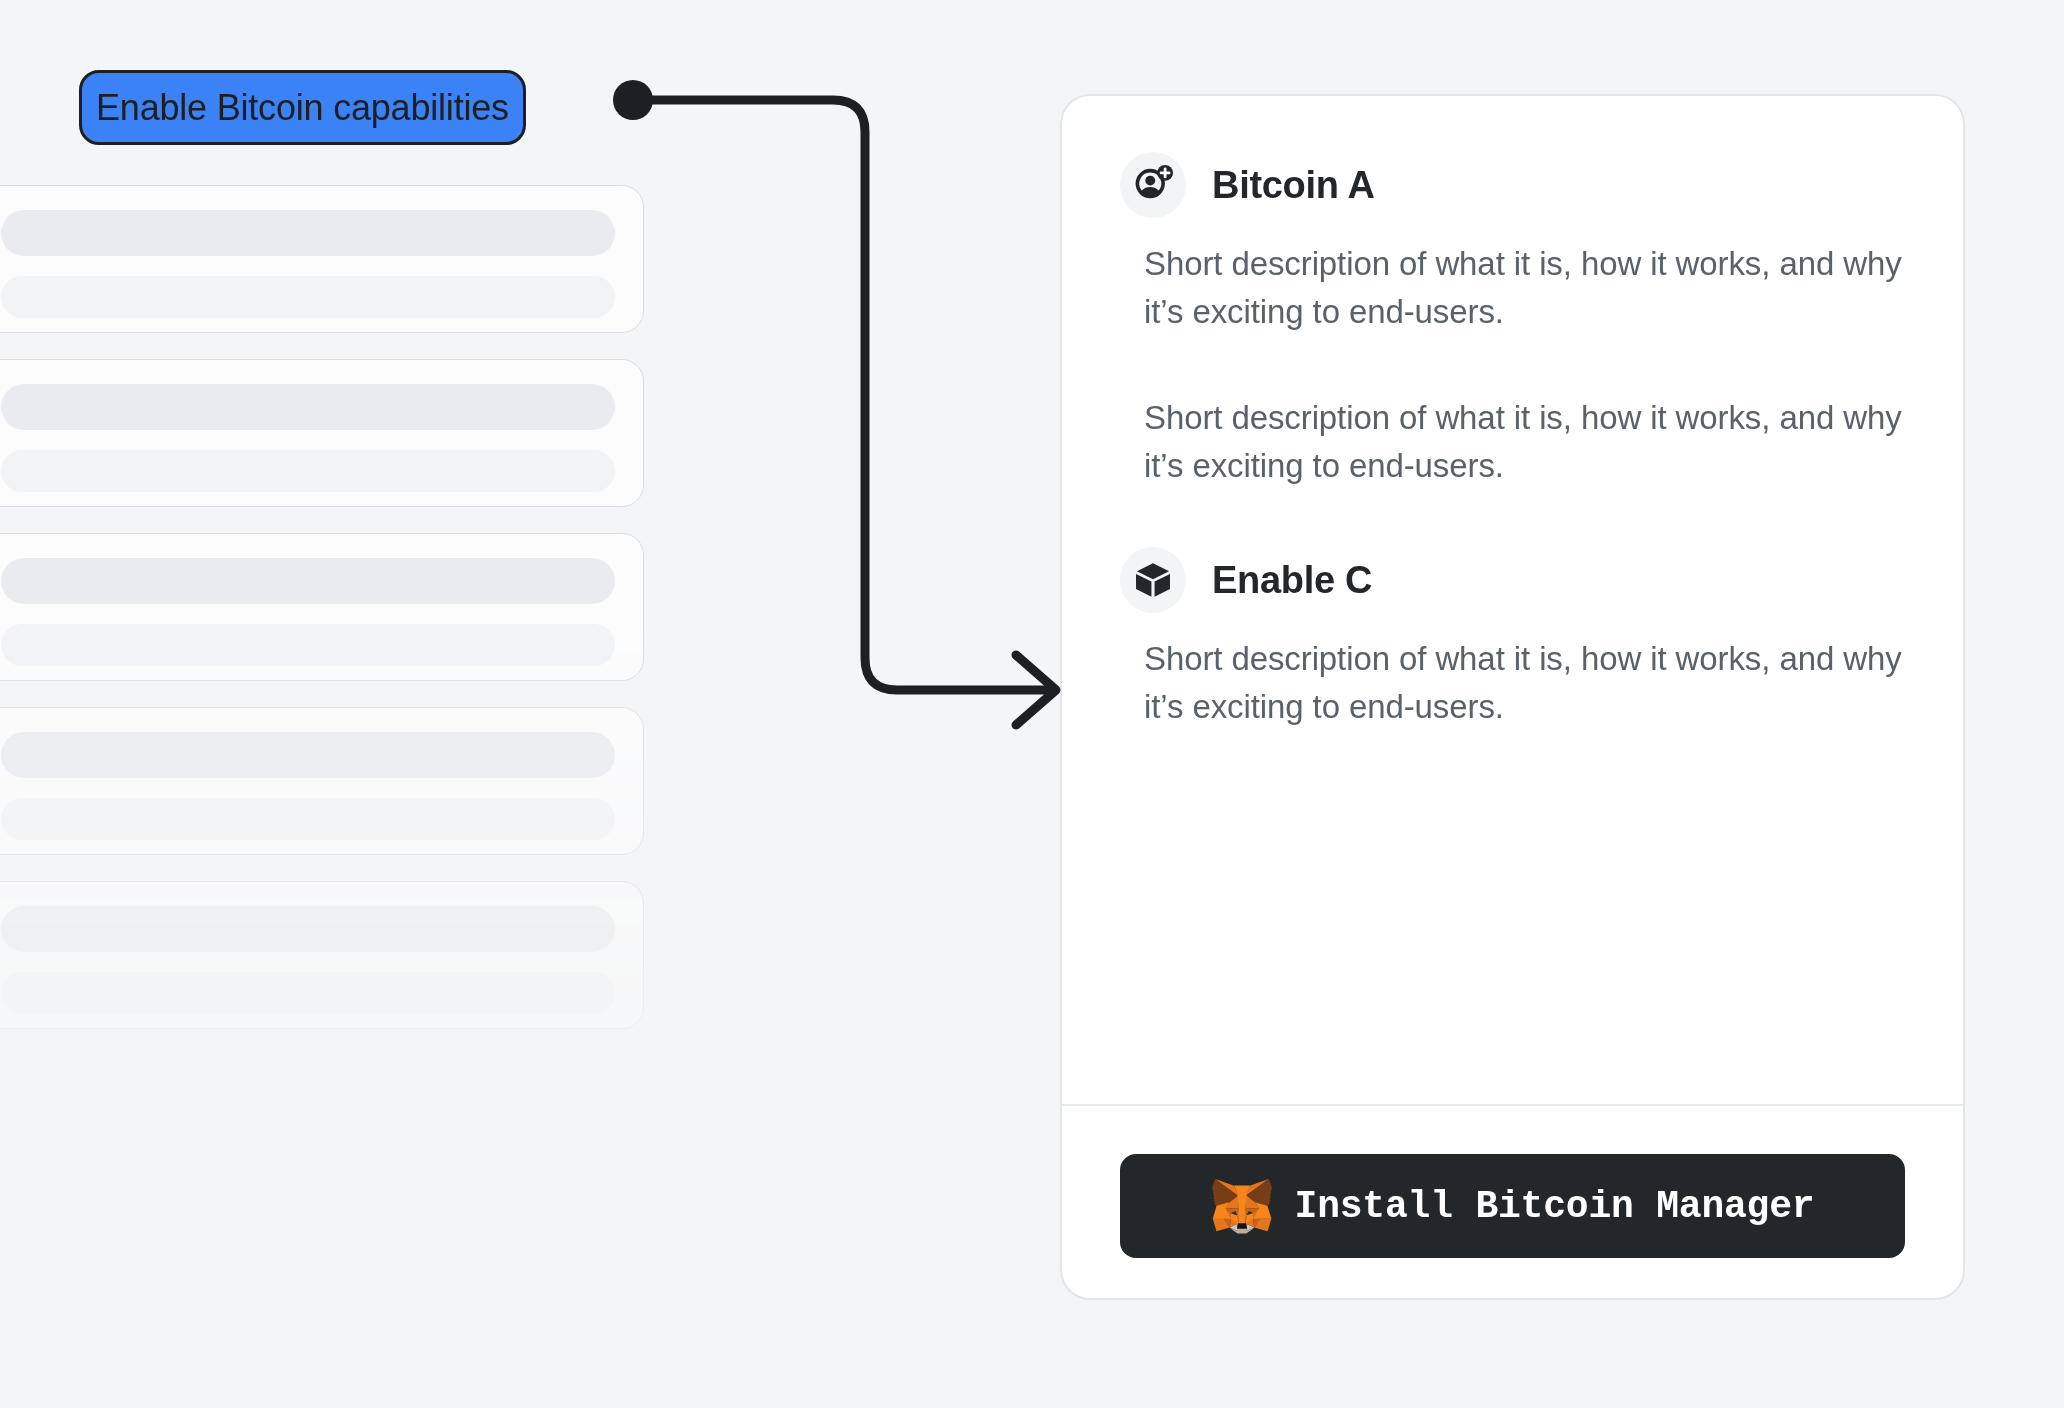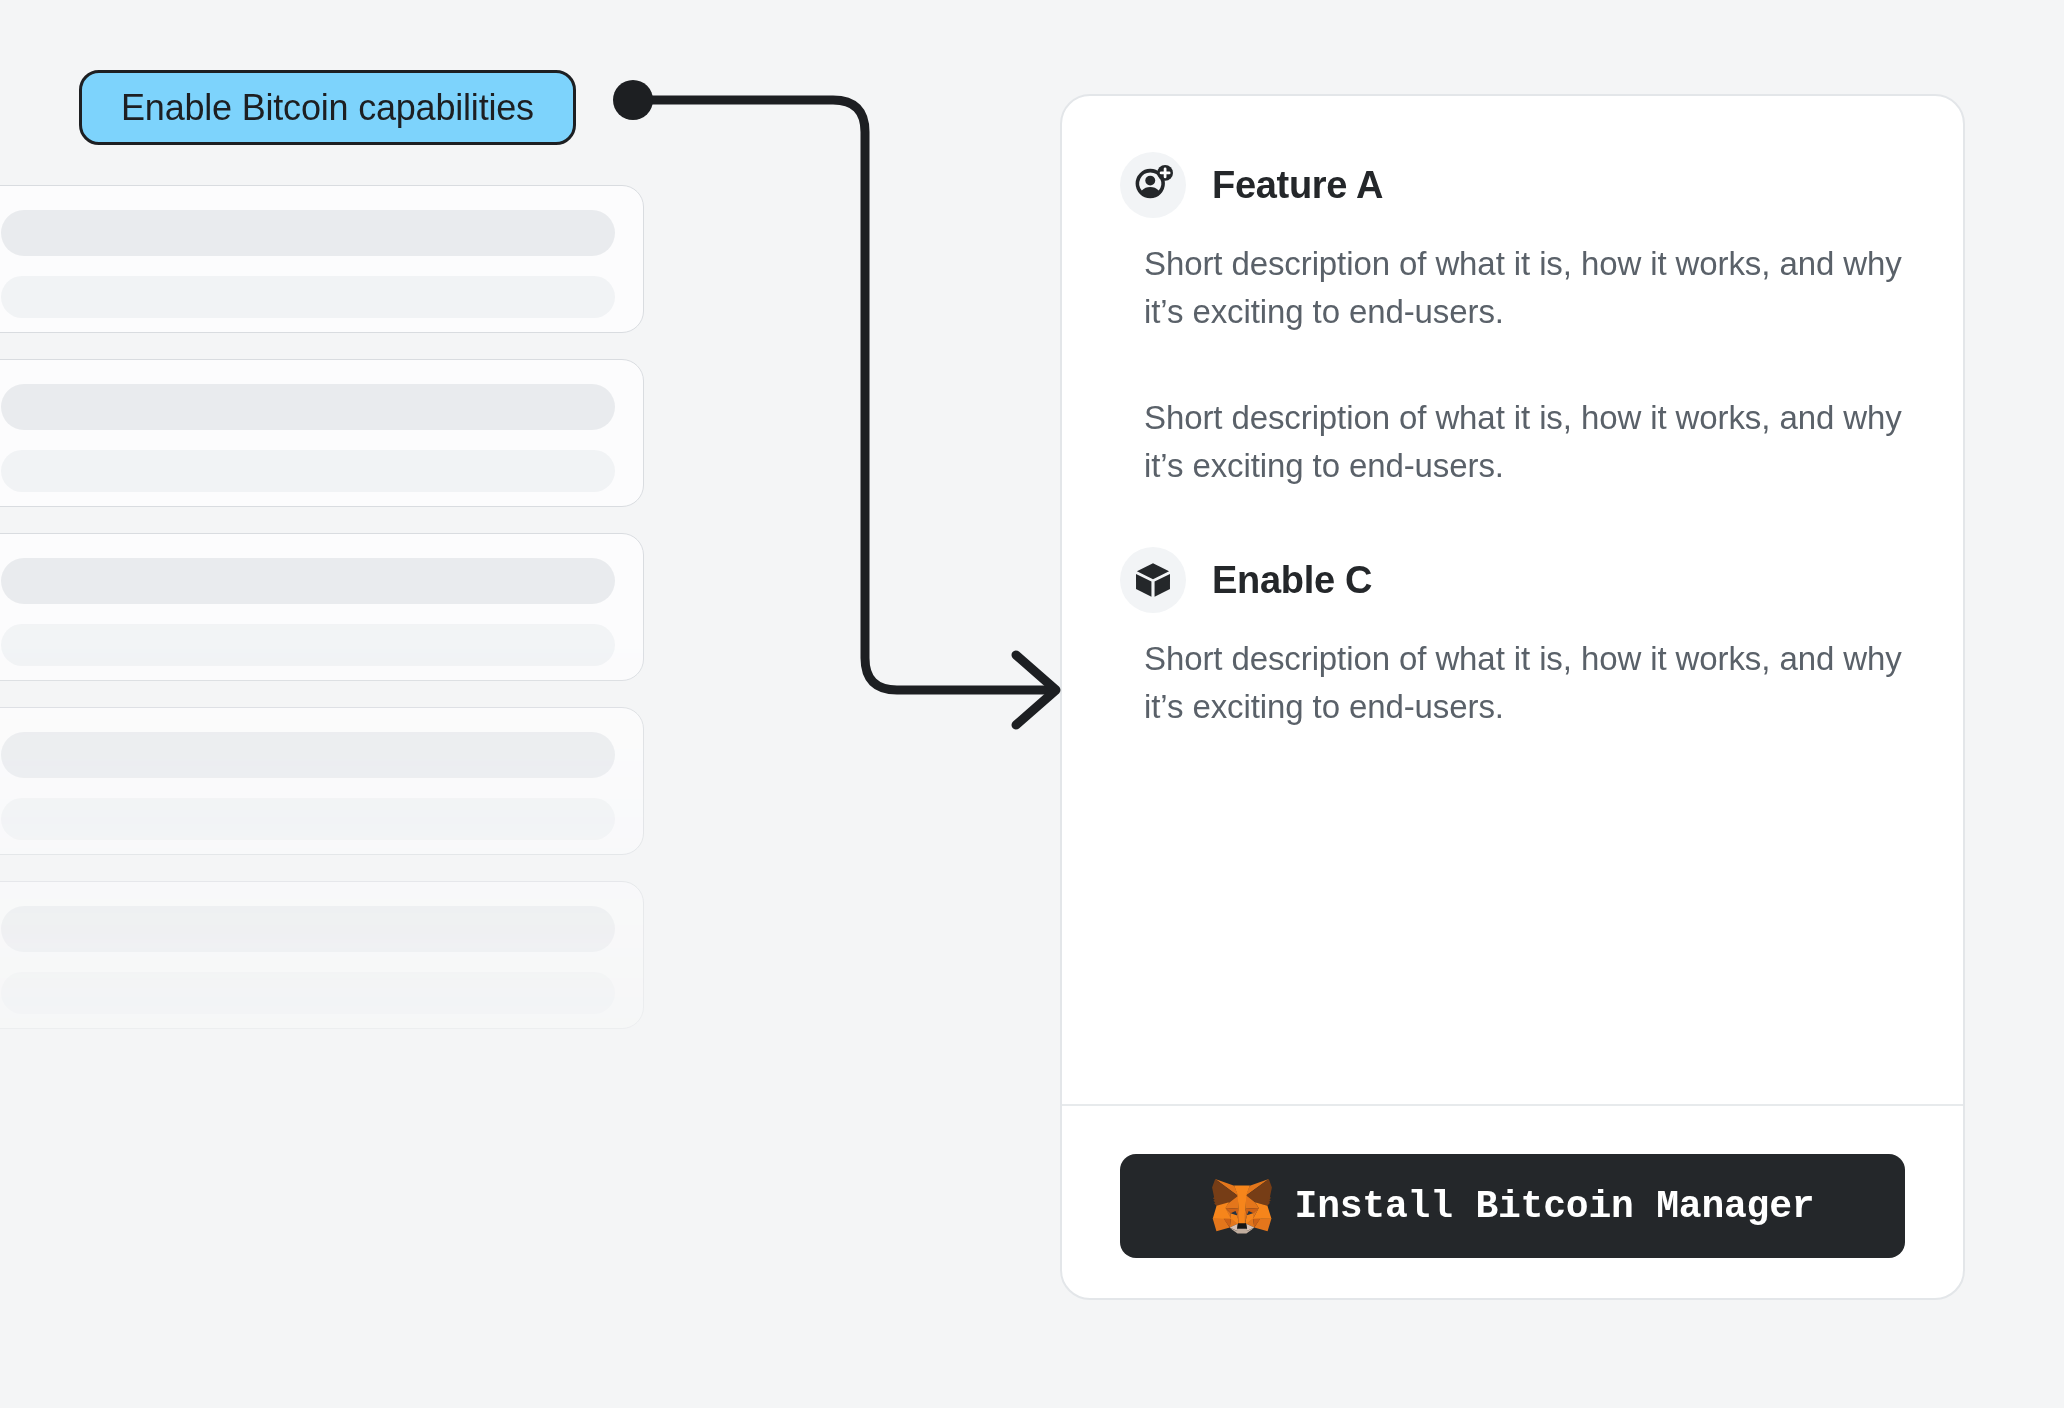--- a/index.html
+++ b/index.html
@@ -50,24 +50,24 @@
     background: #F1F3F5;
     height: 42px;
   }
 
   
   #callout-label {
     position: absolute;
     left: 79px;
     top: 70px;
     height: 75px;
-    padding: 0 39px;
-    display: flex;
-    align-items: center;
-    background: #7dd3fc;
+    padding: 0 14px;
+    display: flex;
+    align-items: center;
+    background: #3b82f6;
     border: 3.5px solid #1D1F22;
     border-radius: 20px;
     box-sizing: border-box;
     z-index: 6;
   }
   #callout-label .label-text {
     font-size: 36px;
     font-weight: 400;
     color: #1D1F22;
     letter-spacing: -0.2px;
@@ -219,21 +219,21 @@
       <div class="feature-head">
         <span class="feature-icon-wrap">
           <svg width="44" height="44" viewBox="0 0 24 24">
             <path d="M10.5 3.2a8 8 0 1 0 0 16 8 8 0 0 0 0-16Zm0 2a6 6 0 0 1 4.62 9.82 6.6 6.6 0 0 0-9.24 0A6 6 0 0 1 10.5 5.2Z" fill="#24272A"></path>
             <circle cx="10.5" cy="9.6" r="2.7" fill="#24272A"></circle>
             <path d="M10.5 13.6c2.1 0 3.9 1.2 4.62 2.95a6 6 0 0 1-9.24 0c.72-1.75 2.52-2.95 4.62-2.95Z" fill="#24272A"></path>
             <circle cx="18.6" cy="5.4" r="4.3" fill="#24272A"></circle>
             <path d="M18.6 3.2v4.4M16.4 5.4h4.4" stroke="#FFFFFF" stroke-width="1.5" stroke-linecap="round"></path>
           </svg>
         </span>
-        <span class="feature-title">Feature A</span>
+        <span class="feature-title">Bitcoin A</span>
       </div>
       <div class="feature-desc">Short description of what it is, how it works, and why it’s exciting to end-users.</div>
     </div>
 
     <div class="feature-block">
       <div class="feature-desc">Short description of what it is, how it works, and why it’s exciting to end-users.</div>
     </div>
 
     <div class="feature-block">
       <div class="feature-head">

